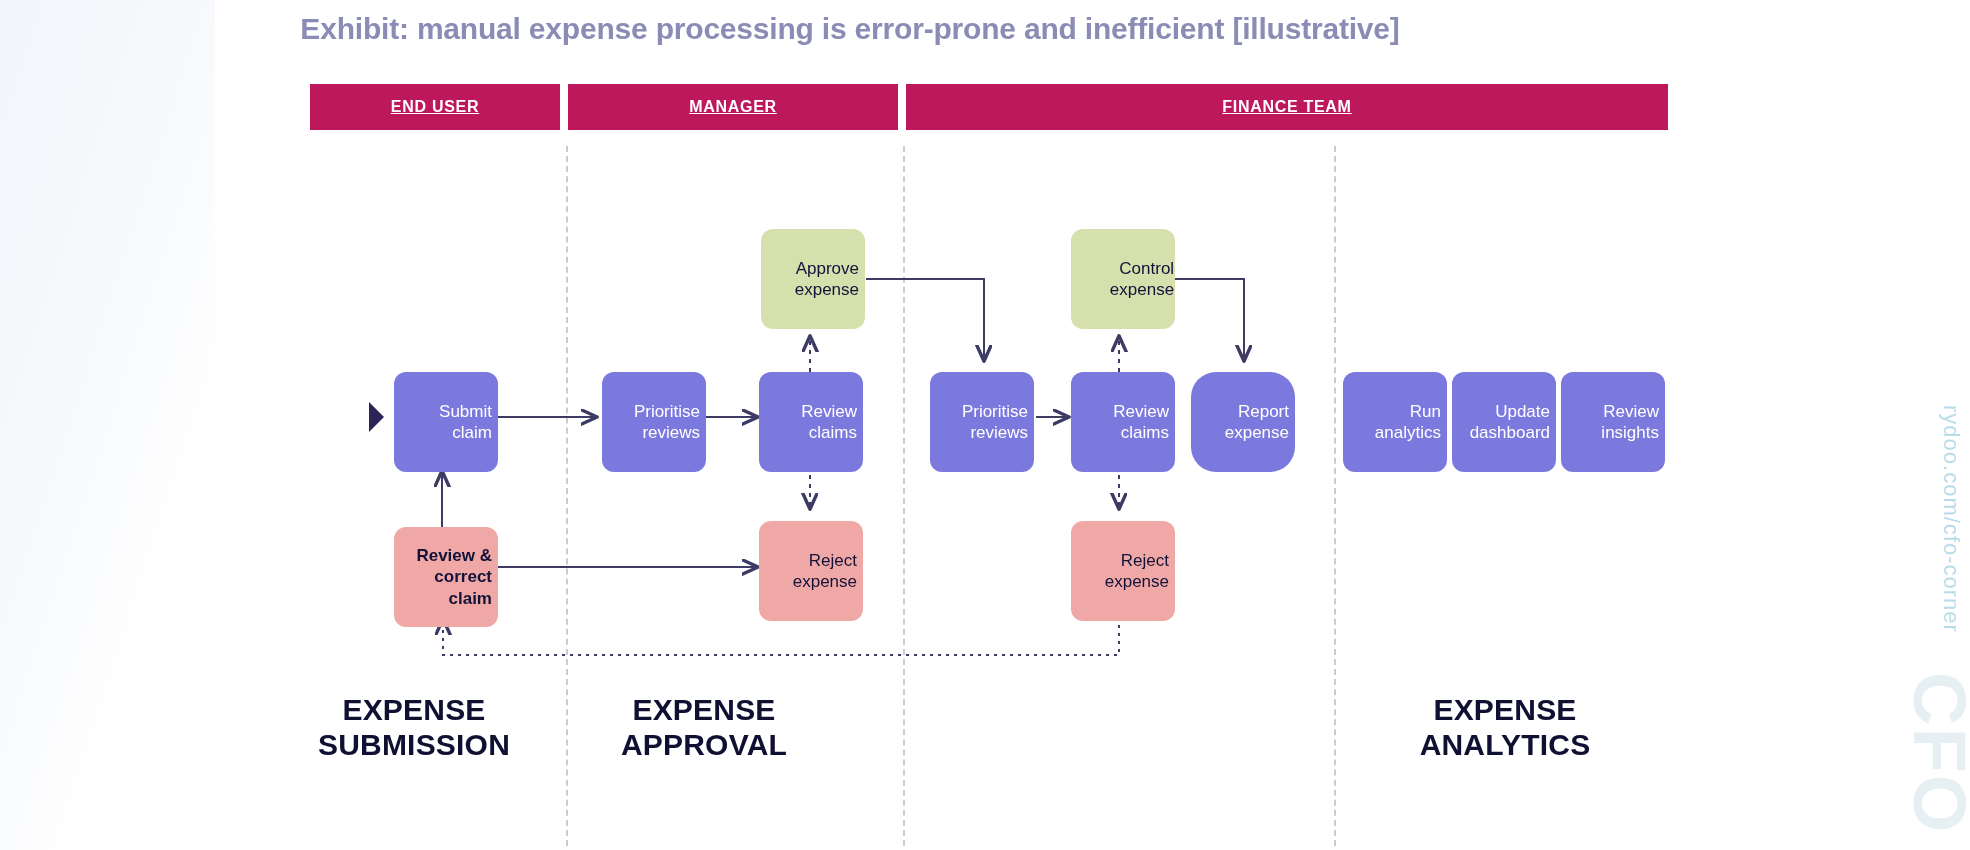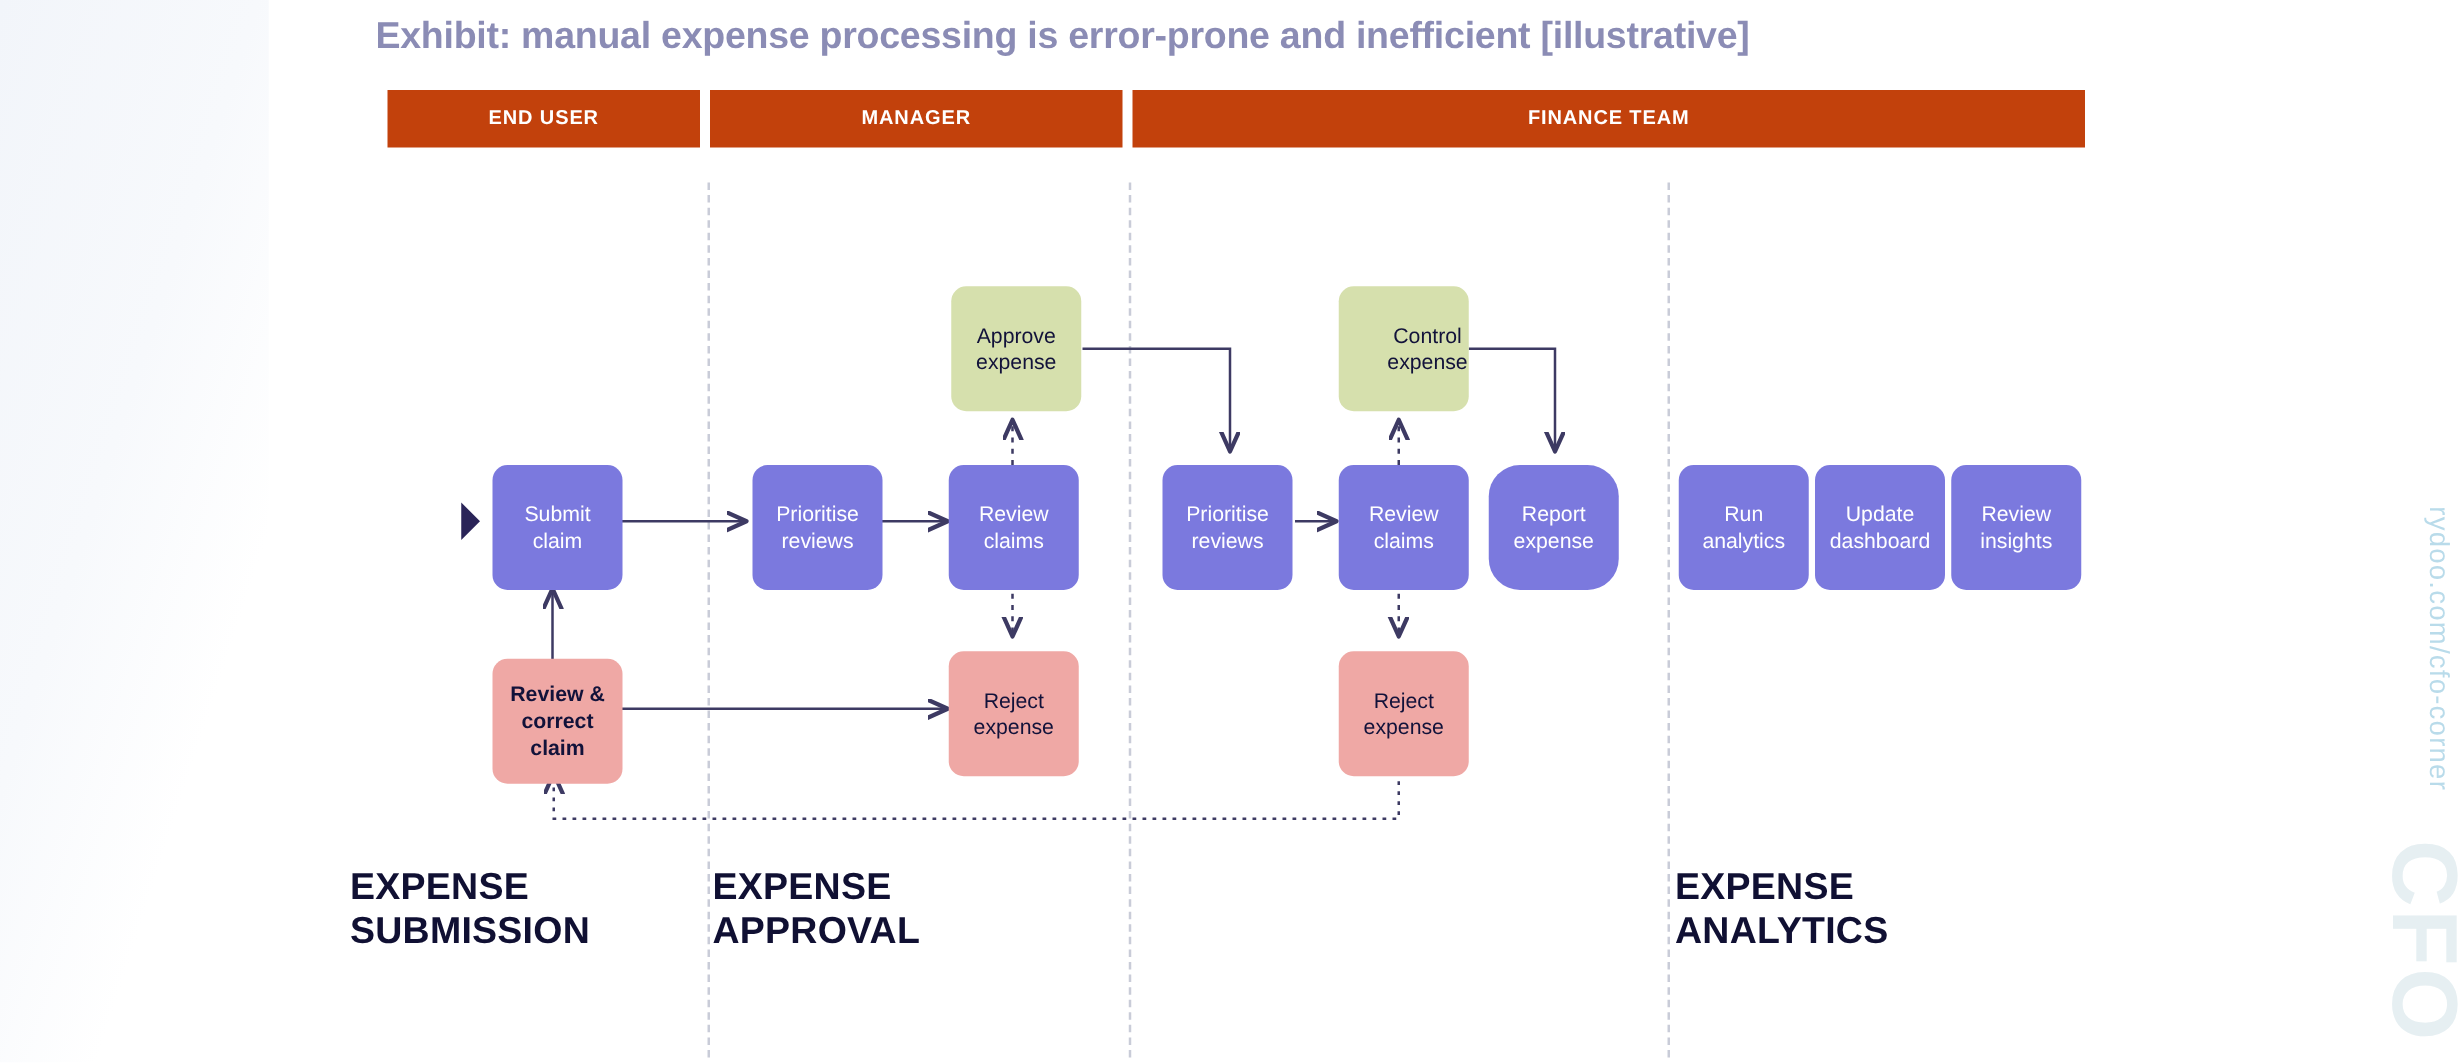--- a/index.html
+++ b/index.html
@@ -20,57 +20,58 @@
 
   .title {
     position: absolute; left: 0; top: 12px; width: 1700px;
     text-align: center;
     font-size: 30px; font-weight: 700; letter-spacing: -0.2px;
     color: #8b8cb5; white-space: nowrap;
   }
 
   
   .lane-head {
-    position: absolute; top: 72px; height: 46px;
-    background: #c2410c; color: #ffffff;
+    position: absolute; top: 84px; height: 46px;
+    background: #be185d; color: #ffffff;
     display: flex; align-items: center; justify-content: center;
-    font-size: 16px; font-weight: 700; letter-spacing: 0.7px;
+    font-size: 16px; font-weight: 700; letter-spacing: 0.7px; text-decoration: underline;
   }
   .lh-end    { left: 310px;  width: 250px; }
   .lh-mgr    { left: 568px;  width: 330px; }
   .lh-fin    { left: 906px;  width: 762px; }
 
   
   .lane-sep {
     position: absolute; top: 146px; width: 0; height: 700px;
     border-left: 2px dashed #c9ccd8;
   }
   .ls1 { left: 566px; }
   .ls2 { left: 903px; }
   .ls3 { left: 1334px; }
 
   
   .box {
     position: absolute;
     border-radius: 12px;
     display: flex; align-items: center; justify-content: center;
-    text-align: center;
+    text-align: right;
     font-size: 17px; line-height: 1.25;
     padding: 4px 6px;
   }
   .box-purple { background: #7b79de; color: #ffffff; }
   .box-green  { background: #d6e0ad; color: #12123a; }
   .box-red    { background: #efa8a5; color: #12123a; }
 
   
   #wires { position: absolute; left: 0; top: 0; width: 1970px; height: 850px; pointer-events: none; }
 
   
   .phase {
     position: absolute;
+    text-align: center;
     font-size: 30px; font-weight: 700; line-height: 1.18;
     color: #101033; letter-spacing: 0.2px;
     white-space: pre-line;
   }
   .ph1 { left: 280px;  top: 692px; width: 268px; }
   .ph2 { left: 570px;  top: 692px; width: 268px; }
   .ph3 { left: 900px;  top: 692px; width: 330px; }
   .ph4 { left: 1340px; top: 692px; width: 330px; }
 
   

